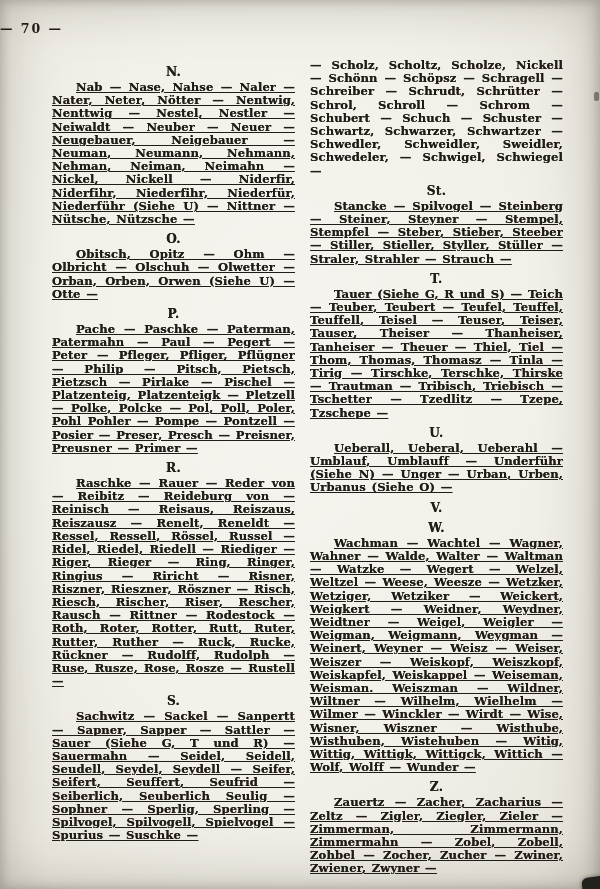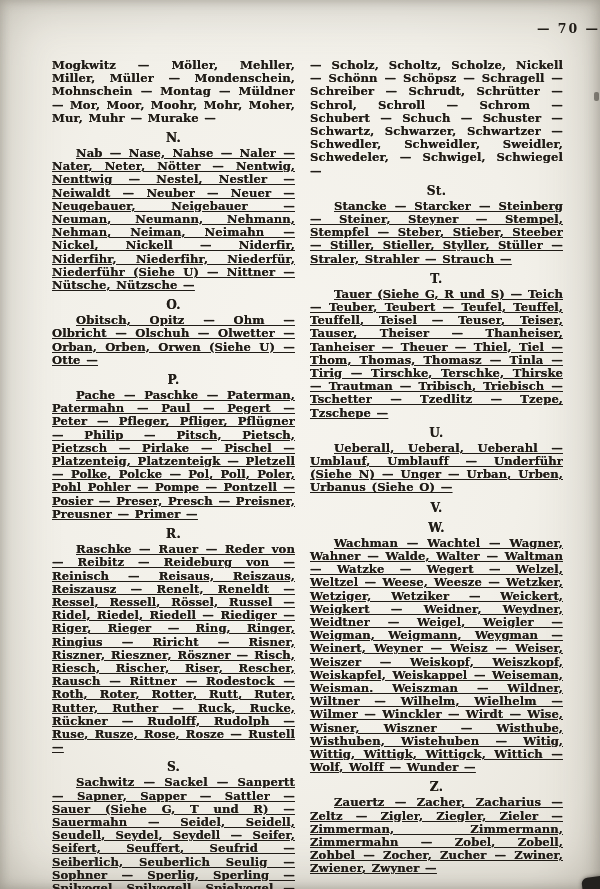--- a/index.html
+++ b/index.html
@@ -12,21 +12,21 @@
     position:relative;
     width:600px; height:889px;
     overflow:hidden;
     background:#f3f1ea;
     background-image: radial-gradient(ellipse at 48% 42%, #f6f4ee 0%, #f2f0e9 55%, #e9e6dd 88%, #ddd9cf 100%);
     box-shadow: inset 0 0 55px rgba(110,104,92,0.38), inset -4px 0 14px rgba(90,85,75,0.25), inset 3px 0 10px rgba(120,114,102,0.22);
     color:#201c17;
   }
   .page-number {
     position:absolute; top:21px; left:0; right:0;
-    text-align:right;
+    text-align:left;
     font-size:12.5px; font-weight:bold; letter-spacing:2px;
   }
   .columns {
     position:absolute; top:59px; left:52px;
     display:flex; gap:15px;
   }
   .col { display:block; }
   .col-left  { width:243px; }
   .col-right { width:253px; }
   p.names {
@@ -67,21 +67,20 @@
 </head>
 <body>
 
 <div class="page">
 
   <div class="page-number">— 70 —</div>
 
   <div class="columns">
 
     <div class="col col-left">
-      <p class="names">Mogkwitz — Möller, Mehller, Miller, Müller — Mondenschein, Mohnschein — Montag — Müldner — Mor, Moor, Moohr, Mohr, Moher, Mur, Muhr — Murake —</p>
 
       <h3 class="section-heading">N.</h3>
       <p class="names indented">Nab — Nase, Nahse — Naler — Nater, Neter, Nötter — Nentwig, Nenttwig — Nestel, Nestler — Neiwaldt — Neuber — Neuer — Neugebauer, Neigebauer — Neuman, Neumann, Nehmann, Nehman, Neiman, Neimahn — Nickel, Nickell — Niderfir, Niderfihr, Niederfihr, Niederfür, Niederführ (Siehe U) — Nittner — Nütsche, Nützsche —</p>
 
       <h3 class="section-heading">O.</h3>
       <p class="names indented">Obitsch, Opitz — Ohm — Olbricht — Olschuh — Olwetter — Orban, Orben, Orwen (Siehe U) — Otte —</p>
 
       <h3 class="section-heading">P.</h3>
       <p class="names indented">Pache — Paschke — Paterman, Patermahn — Paul — Pegert — Peter — Pfleger, Pfliger, Pflügner — Philip — Pitsch, Pietsch, Pietzsch — Pirlake — Pischel — Platzenteig, Platzenteigk — Pletzell — Polke, Polcke — Pol, Poll, Poler, Pohl Pohler — Pompe — Pontzell — Posier — Preser, Presch — Preisner, Preusner — Primer —</p>
 
@@ -90,21 +89,21 @@
 
       <h3 class="section-heading">S.</h3>
       <p class="names indented">Sachwitz — Sackel — Sanpertt — Sapner, Sapper — Sattler — Sauer (Siehe G, T und R) — Sauermahn — Seidel, Seidell, Seudell, Seydel, Seydell — Seifer, Seifert, Seuffert, Seufrid — Seiberlich, Seuberlich Seulig — Sophner — Sperlig, Sperling — Spilvogel, Spilvogell, Spielvogel — Spurius — Suschke —</p>
 
     </div>
 
     <div class="col col-right">
       <p class="names">— Scholz, Scholtz, Scholze, Nickell — Schönn — Schöpsz — Schragell — Schreiber — Schrudt, Schrütter — Schrol, Schroll — Schrom — Schubert — Schuch — Schuster — Schwartz, Schwarzer, Schwartzer — Schwedler, Schweidler, Sweidler, Schwedeler, — Schwigel, Schwiegel —</p>
 
       <h3 class="section-heading">St.</h3>
-      <p class="names indented">Stancke — Starcker — Steinberg — Steiner, Steyner — Stempel, Stempfel — Steber, Stieber, Steeber — Stiller, Stieller, Styller, Stüller — Straler, Strahler — Strauch —</p>
+      <p class="names indented">Stancke — Spilvogel — Steinberg — Steiner, Steyner — Stempel, Stempfel — Steber, Stieber, Steeber — Stiller, Stieller, Styller, Stüller — Straler, Strahler — Strauch —</p>
 
       <h3 class="section-heading">T.</h3>
       <p class="names indented">Tauer (Siehe G, R und S) — Teich — Teuber, Teubert — Teufel, Teuffel, Teuffell, Teisel — Teuser, Teiser, Tauser, Theiser — Thanheiser, Tanheiser — Theuer — Thiel, Tiel — Thom, Thomas, Thomasz — Tinla — Tirig — Tirschke, Terschke, Thirske — Trautman — Tribisch, Triebisch — Tschetter — Tzedlitz — Tzepe, Tzschepe —</p>
 
       <h3 class="section-heading">U.</h3>
       <p class="names indented">Ueberall, Ueberal, Ueberahl — Umblauf, Umblauff — Underführ (Siehe N) — Unger — Urban, Urben, Urbanus (Siehe O) —</p>
 
       <h3 class="section-heading">V.</h3>
 
       <h3 class="section-heading">W.</h3>

